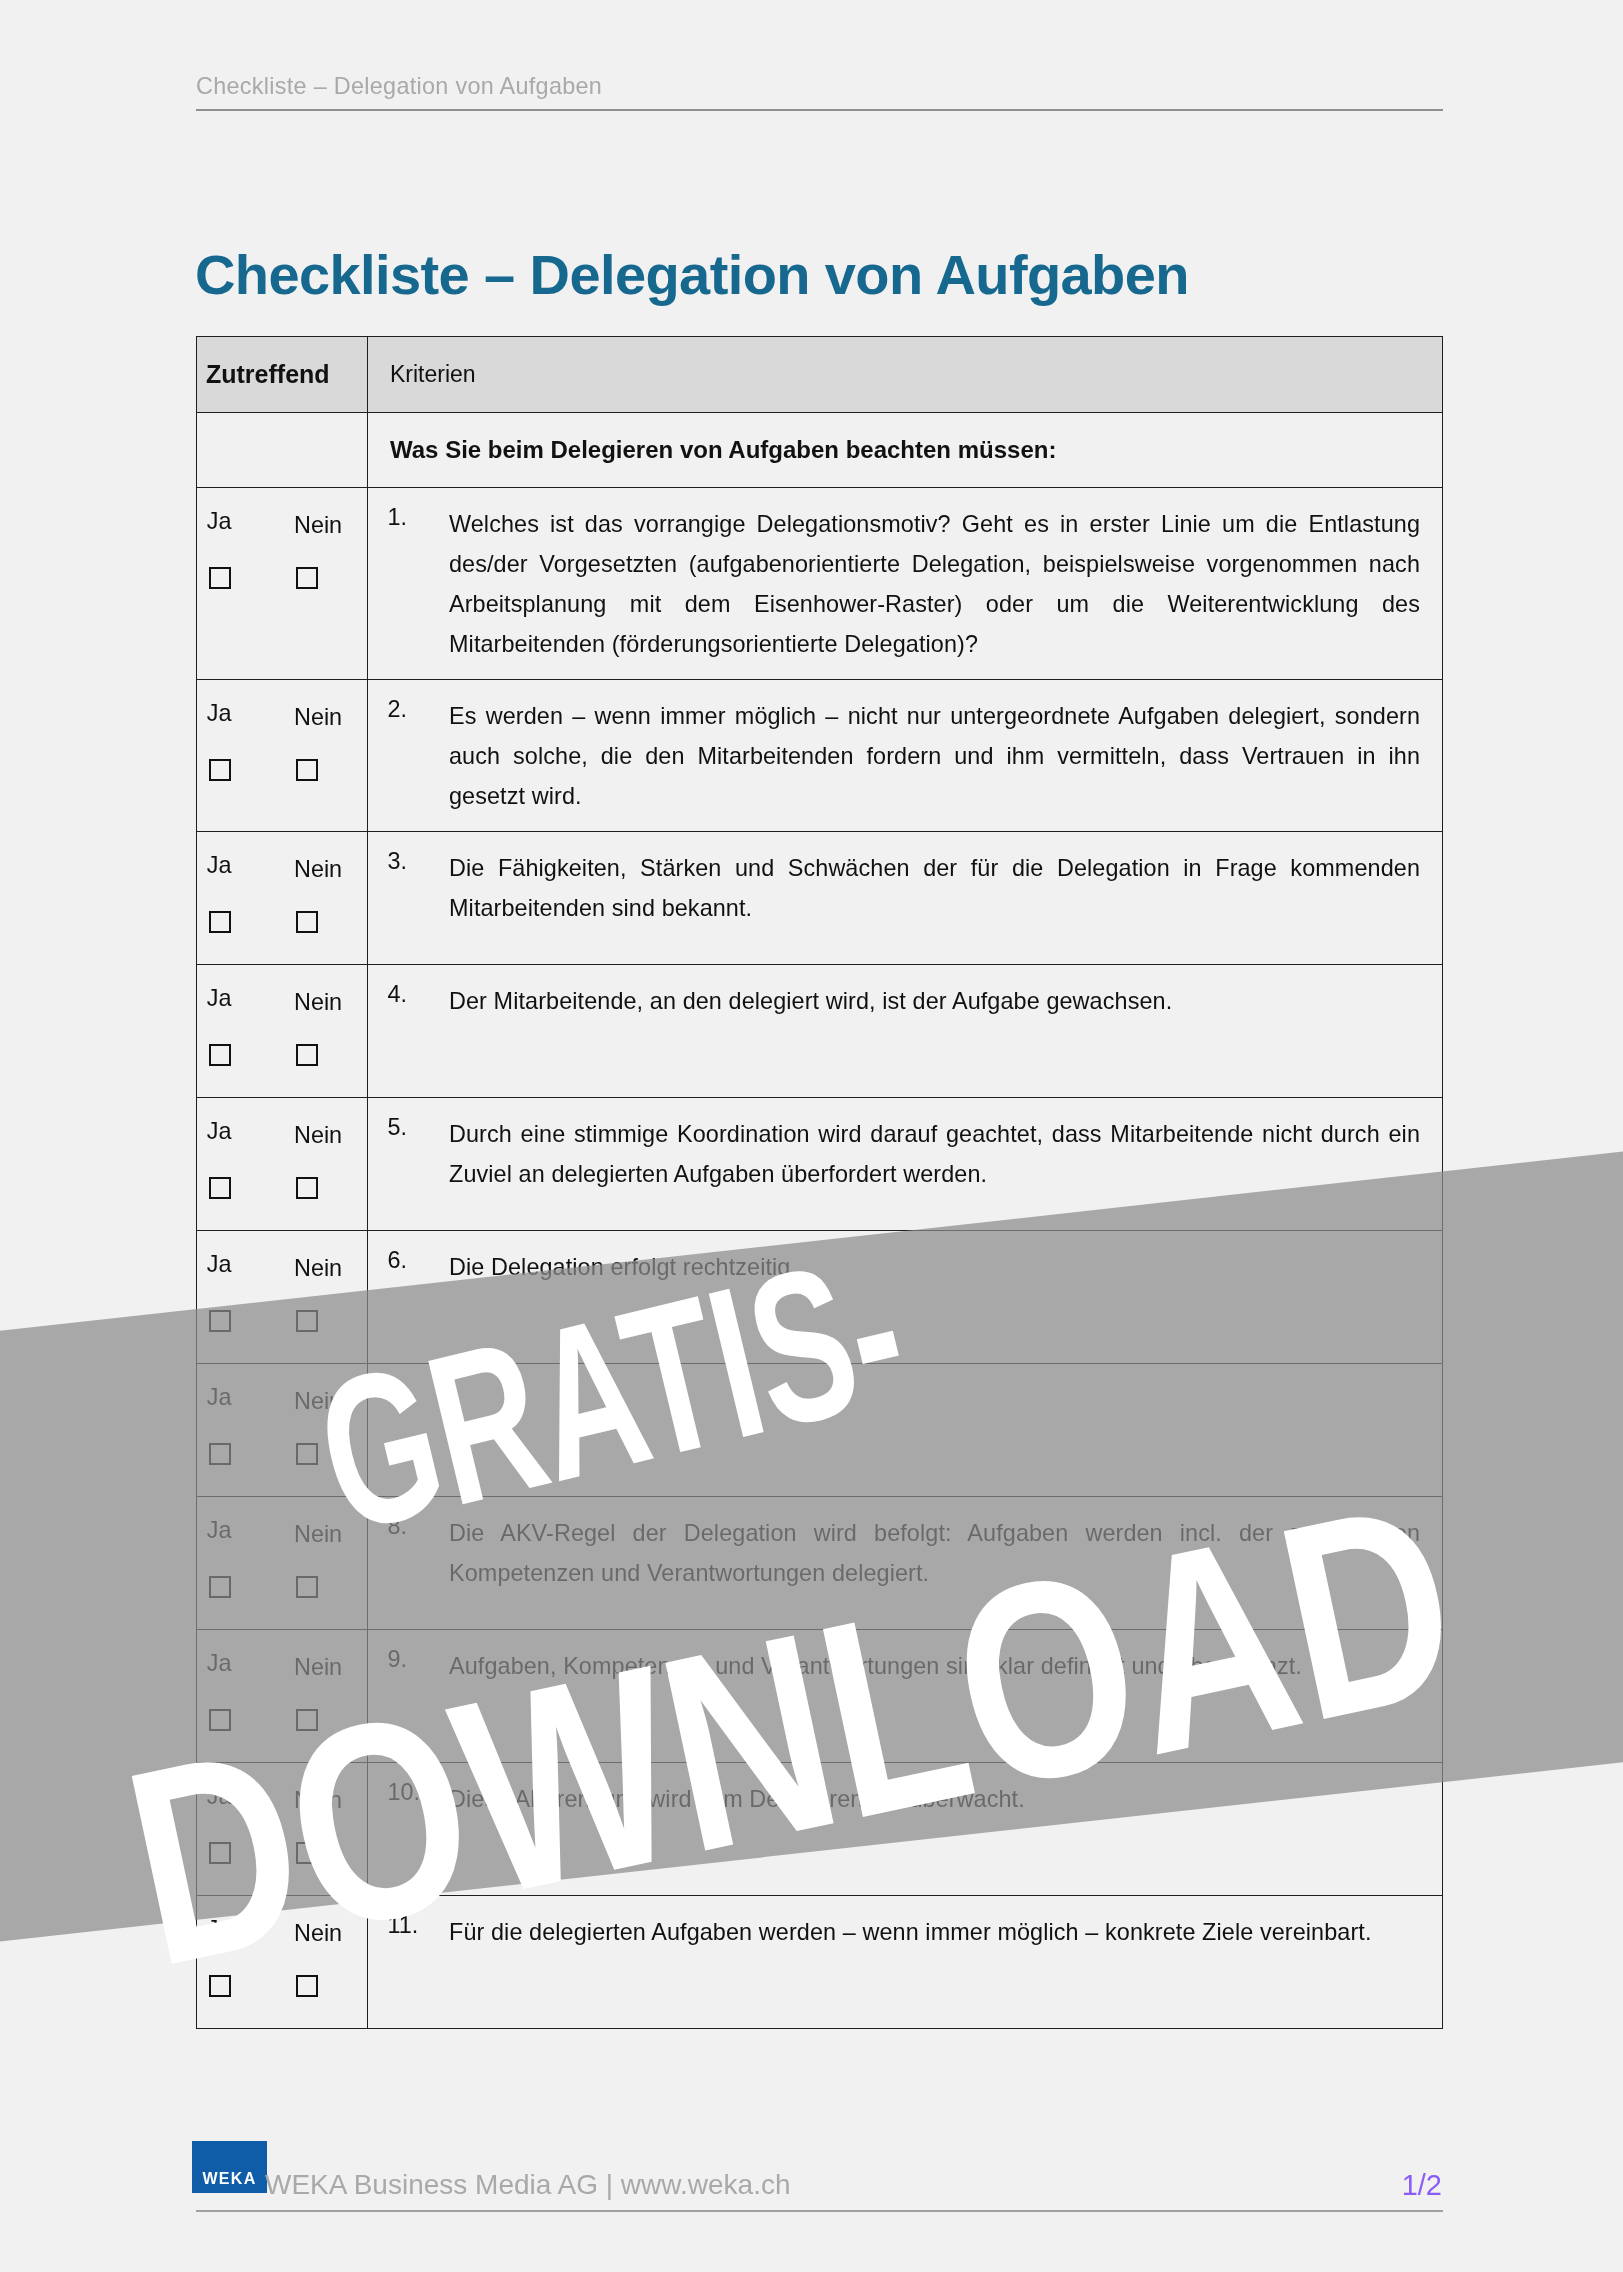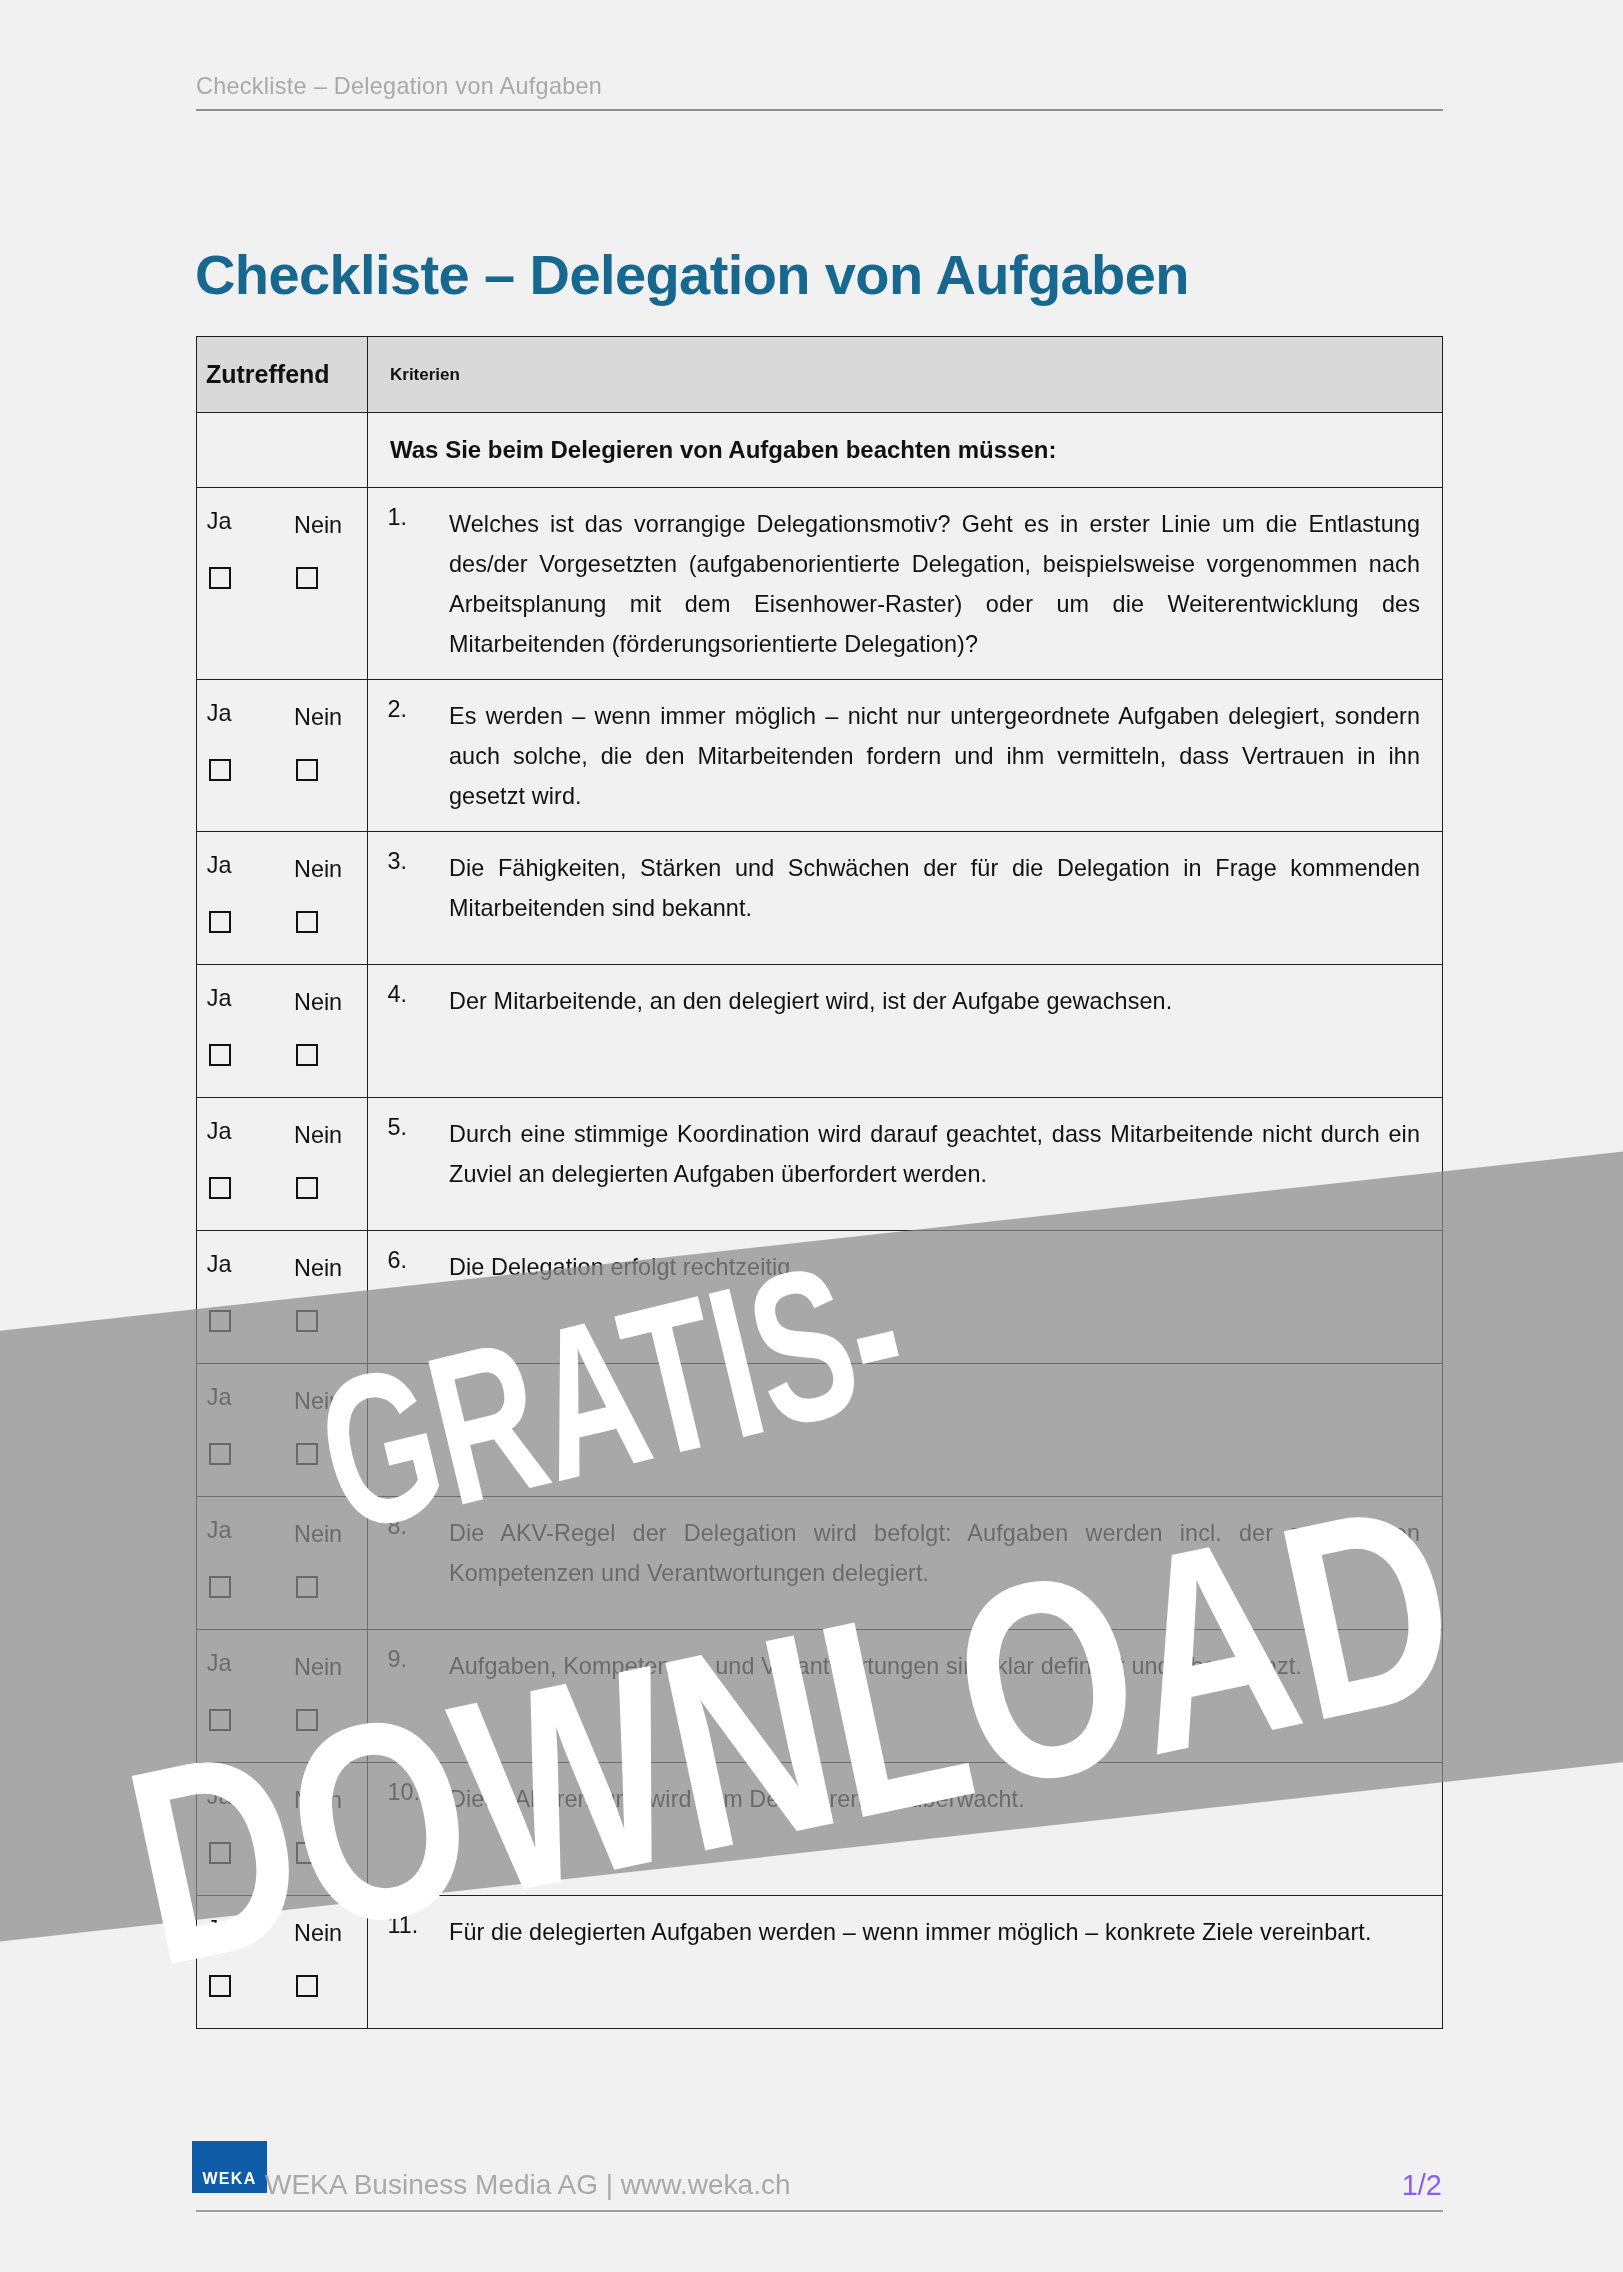--- a/index.html
+++ b/index.html
@@ -37,21 +37,21 @@
   .row{display:flex;border-top:1.9px solid #1f1f1f;box-sizing:border-box;}
   .row:first-child{border-top:none;}
   .c1{
     width:171px;flex:0 0 171px;
     border-right:1.9px solid #1f1f1f;
     position:relative;box-sizing:border-box;
   }
   .c2{flex:1;position:relative;box-sizing:border-box;}
   .hdr{background:#d9d9d9;height:75px;}
   .hdr .c1-label{position:absolute;left:9px;top:0;line-height:75px;font-weight:bold;font-size:25px;}
-  .hdr .c2-label{position:absolute;left:22px;top:0;line-height:75px;font-weight:bold;font-size:17px;}
+  .hdr .c2-label{position:absolute;left:22px;top:0;line-height:75px;font-weight:normal;font-size:23px;}
   .subhdr{height:75px;}
   .subhdr .c2{display:flex;align-items:center;}
   .subhdr .sub-label{margin-left:22px;font-weight:bold;font-size:24px;}
   .body-row{min-height:133px;}
   .yes{position:absolute;left:9.7px;top:19.5px;}
   .no{position:absolute;left:97px;top:24px;}
   .cb{
     position:absolute;top:79px;width:18px;height:18px;
     border:2.6px solid #111;background:transparent;box-sizing:content-box;
   }

